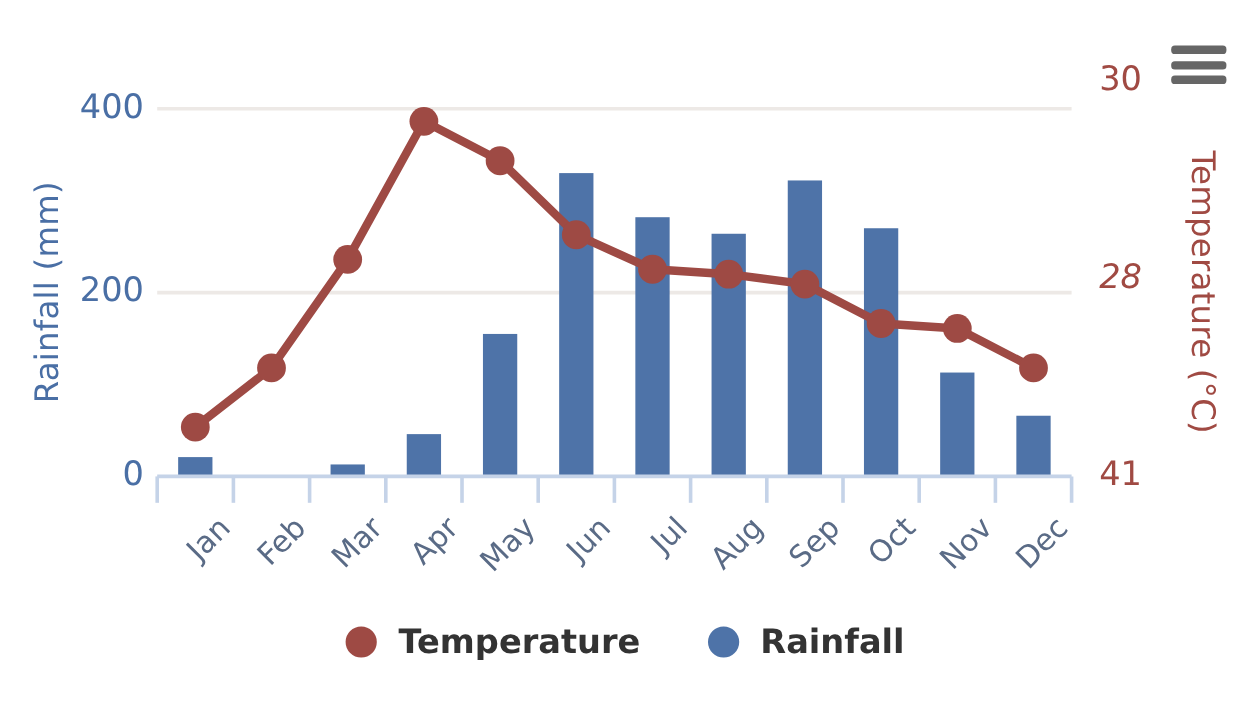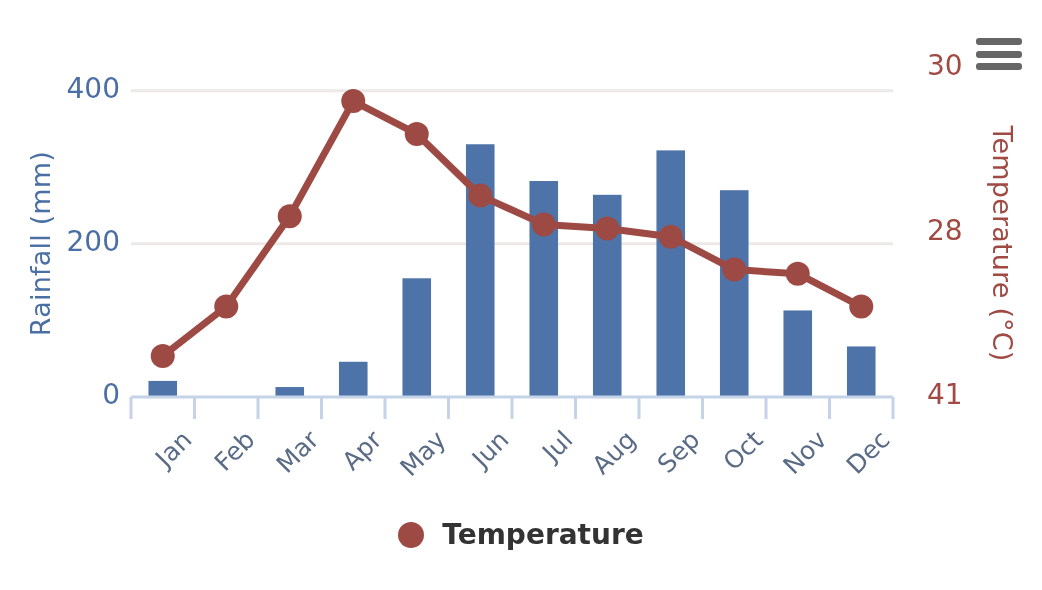--- a/index.html
+++ b/index.html
@@ -68,21 +68,21 @@
   }
 
   
   .ytick {
     position: absolute;
     font-size: 28px;
     line-height: 1;
     white-space: nowrap;
   }
   .ytick-left  { color: #4A6FA5; right: 0; text-align: center; }
-  .ytick-right { color: #A04A43; left: 12px;  text-align: left;  }
+  .ytick-right { color: #A04A43; left: 1px;  text-align: left;  }
 
   #ytick-left-wrap {
     position: absolute;
     left: 30px;
     top: 0;
     width: 90px;
     height: 590px;
   }
   #ytick-right-wrap {
     position: absolute;
@@ -154,21 +154,21 @@
   <div class="axis-title" id="ylabel-right">Temperature (°C)</div>
 
   <div id="ytick-left-wrap">
       <div class="ytick ytick-left" style="top: 381px;">0</div>
       <div class="ytick ytick-left" style="top: 227.818px; margin-left: 24px;">200</div>
       <div class="ytick ytick-left" style="top: 74.6364px;">400</div>
     </div>
 
   <div id="ytick-right-wrap">
       <div class="ytick ytick-right" style="top: 381px;">41</div>
-      <div class="ytick ytick-right" style="top: 216.61px;">28</div>
+      <div class="ytick ytick-right" style="top: 216.61px; font-style: italic;">28</div>
       <div class="ytick ytick-right" style="top: 52.2195px;">30</div>
     </div>
 
   <svg id="plot-svg" width="1042" height="590">
     <g id="gridlines">
         <line x1="131" x2="893" y1="243.8181818181818" y2="243.8181818181818" stroke="#EDE9E6" stroke-width="3"></line>
         <line x1="131" x2="893" y1="90.63636363636363" y2="90.63636363636363" stroke="#EDE9E6" stroke-width="3"></line>
       </g>
     <g id="bars">
         <rect x="148.4625" y="380.9159090909091" width="28.575" height="16.08409090909089" fill="#4E73A8"></rect>
@@ -231,15 +231,19 @@
       <div class="xtick" style="left: 548.25px; top: 425px; width: 200px;">Oct</div>
       <div class="xtick" style="left: 611.75px; top: 425px; width: 200px;">Nov</div>
       <div class="xtick" style="left: 675.25px; top: 425px; width: 200px;">Dec</div>
     </div>
 
   <div id="legend">
       <div class="legend-item">
         <span class="legend-swatch" style="background: rgb(158, 74, 68);"></span>
         <span class="legend-label">Temperature</span>
       </div>
+      <div class="legend-item">
+        <span class="legend-swatch" style="background: rgb(78, 115, 168);"></span>
+        <span class="legend-label">Rainfall</span>
+      </div>
     </div>
 
 </div>
 
 </body></html>

